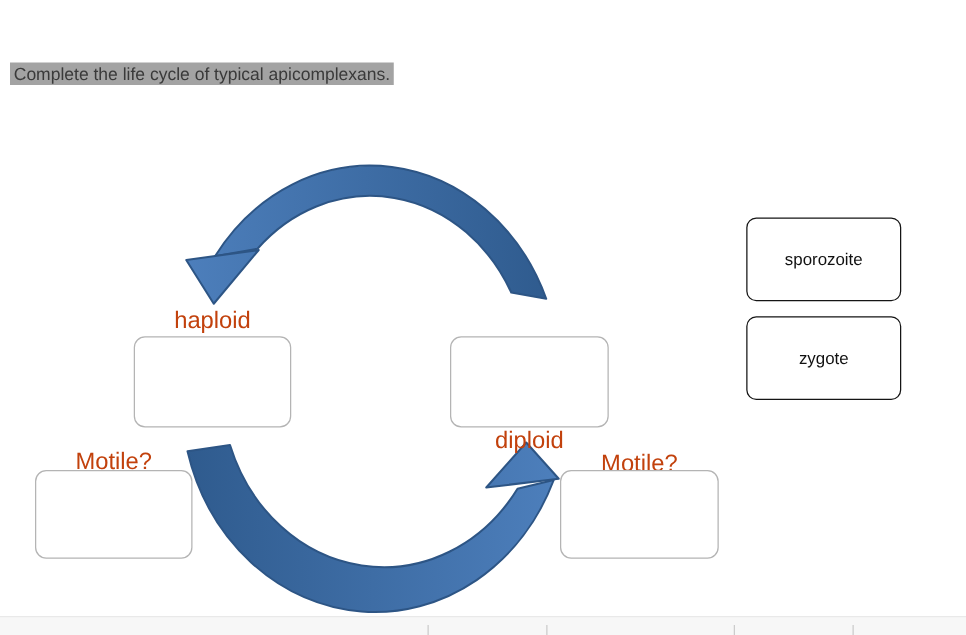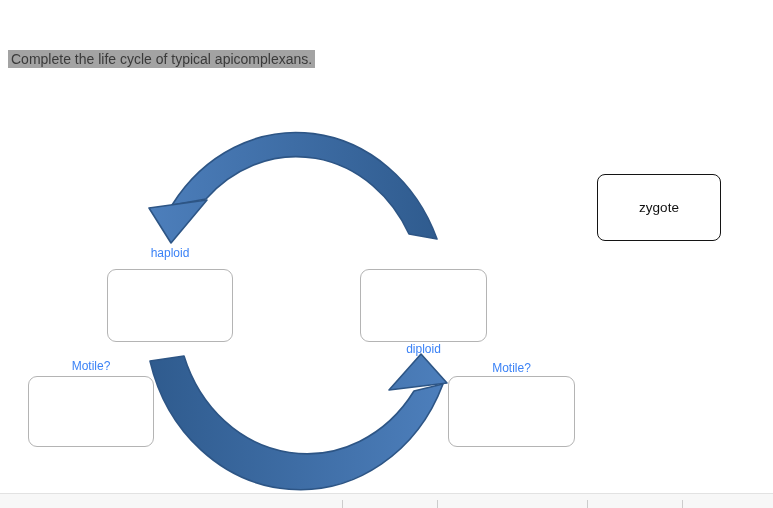--- a/index.html
+++ b/index.html
@@ -28,22 +28,22 @@
     margin-top: 24px;
   }
   .cycle-svg {
     position: absolute;
     left: 0;
     top: 0;
     pointer-events: none;
   }
   .diagram-label {
     position: absolute;
-    color: #3b82f6;
-    font-size: 12px;
+    color: #c2410c;
+    font-size: 19px;
     text-align: center;
     white-space: nowrap;
   }
   .lbl-haploid { left: 107px; top: 246px; width: 126px; }
   .lbl-diploid { left: 360px; top: 342px; width: 127px; }
   .lbl-motile-left  { left: 28px;  top: 359px; width: 126px; }
   .lbl-motile-right { left: 448px; top: 361px; width: 127px; }
   .dropzone {
     position: absolute;
     background: #ffffff;
@@ -140,20 +140,21 @@
 
   <div class="dropzone dz-haploid"></div>
 
   <div class="dropzone dz-diploid"></div>
 
   <div class="dropzone dz-motile-left"></div>
 
   <div class="dropzone dz-motile-right"></div>
 
   <div class="answer-bank">
+    <div class="answer-card">sporozoite</div>
     <div class="answer-card">zygote</div>
   </div>
 
   <div class="bottom-rule"></div>
 
   <div class="bottom-strip">
     <div class="strip-tick" style="left:342px;"></div>
     <div class="strip-tick" style="left:437px;"></div>
     <div class="strip-tick" style="left:587px;"></div>
     <div class="strip-tick" style="left:682px;"></div>

